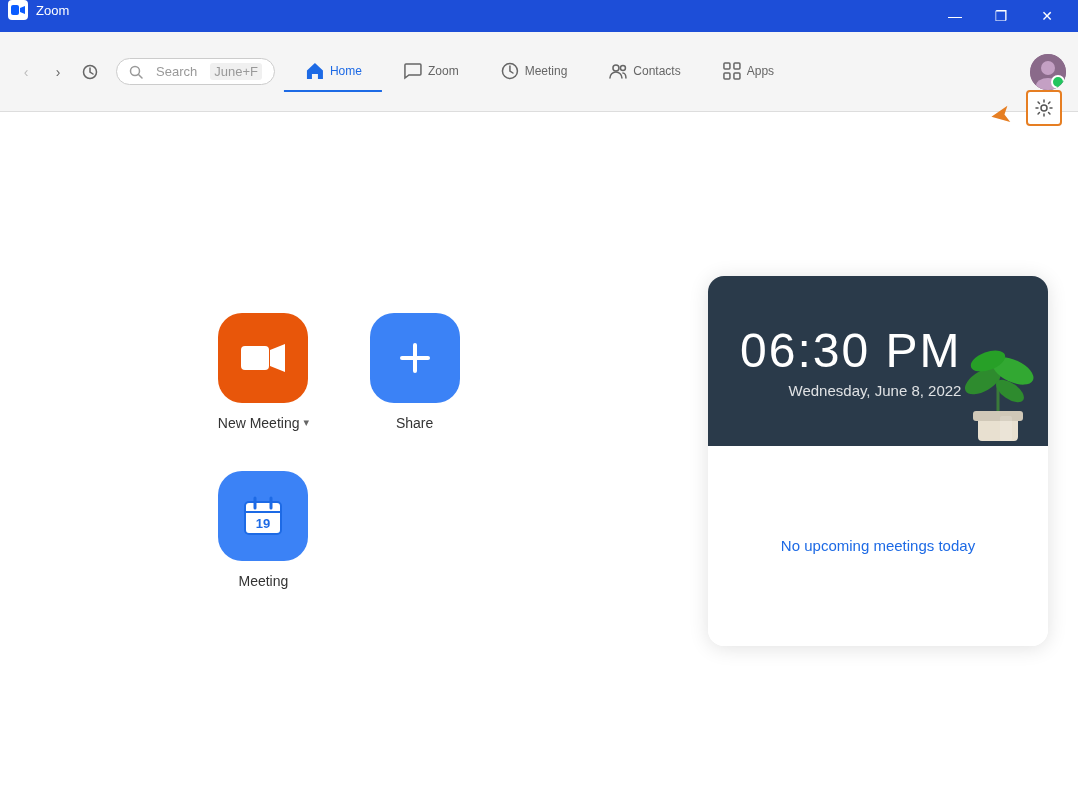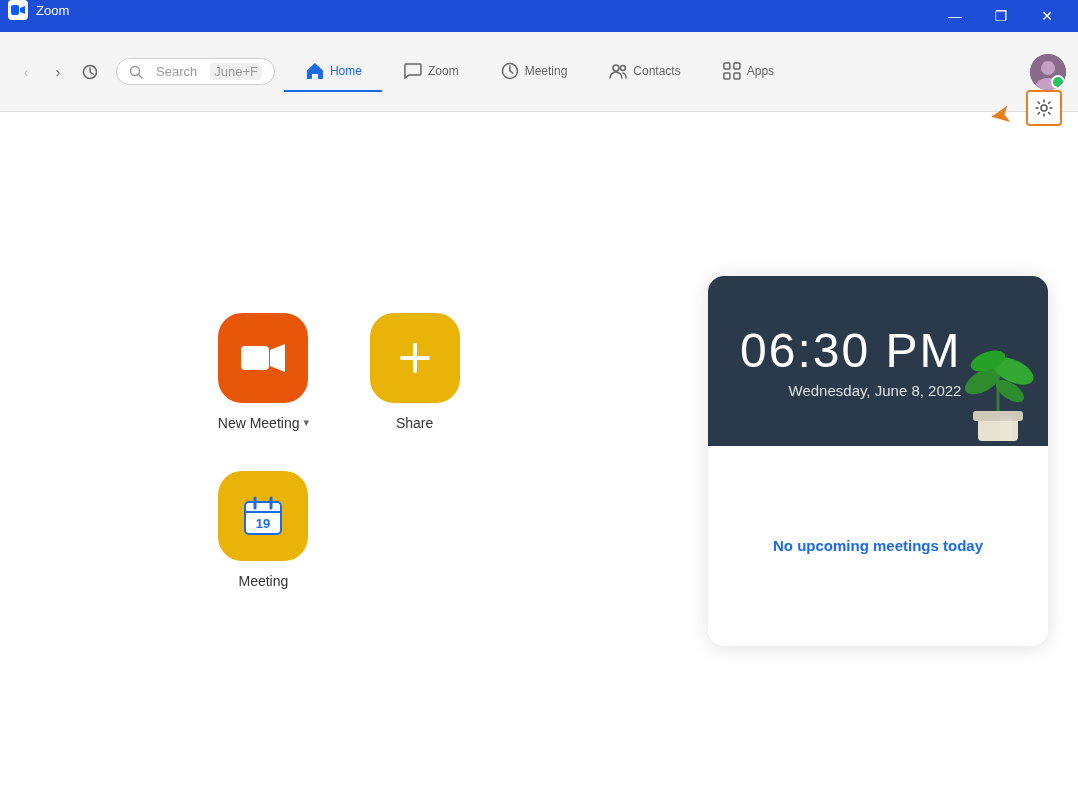--- a/index.html
+++ b/index.html
@@ -219,21 +219,21 @@
     .action-btn {
       width: 90px;
       height: 90px;
       border-radius: 24px;
       display: flex;
       align-items: center;
       justify-content: center;
       position: relative;
     }
     .action-btn.orange { background: #e8560a; }
-    .action-btn.blue { background: #eab308; }
+    .action-btn.blue { background: #3b82f6; }
     .action-label {
       font-size: 14px;
       color: #333;
       display: flex;
       align-items: center;
       gap: 4px;
     }
     .action-label .caret {
       font-size: 11px;
       color: #666;
@@ -291,21 +291,20 @@
       padding: 30px 24px;
       min-height: 200px;
       display: flex;
       align-items: center;
       justify-content: center;
     }
     .no-meetings {
       font-size: 15px;
       color: #1d6ae5;
       text-align: center;
-      font-weight: bold;
     }
 
     
     .settings-area {
       position: absolute;
       top: 90px;
       right: 16px;
     }
     .settings-btn {
       width: 36px;

